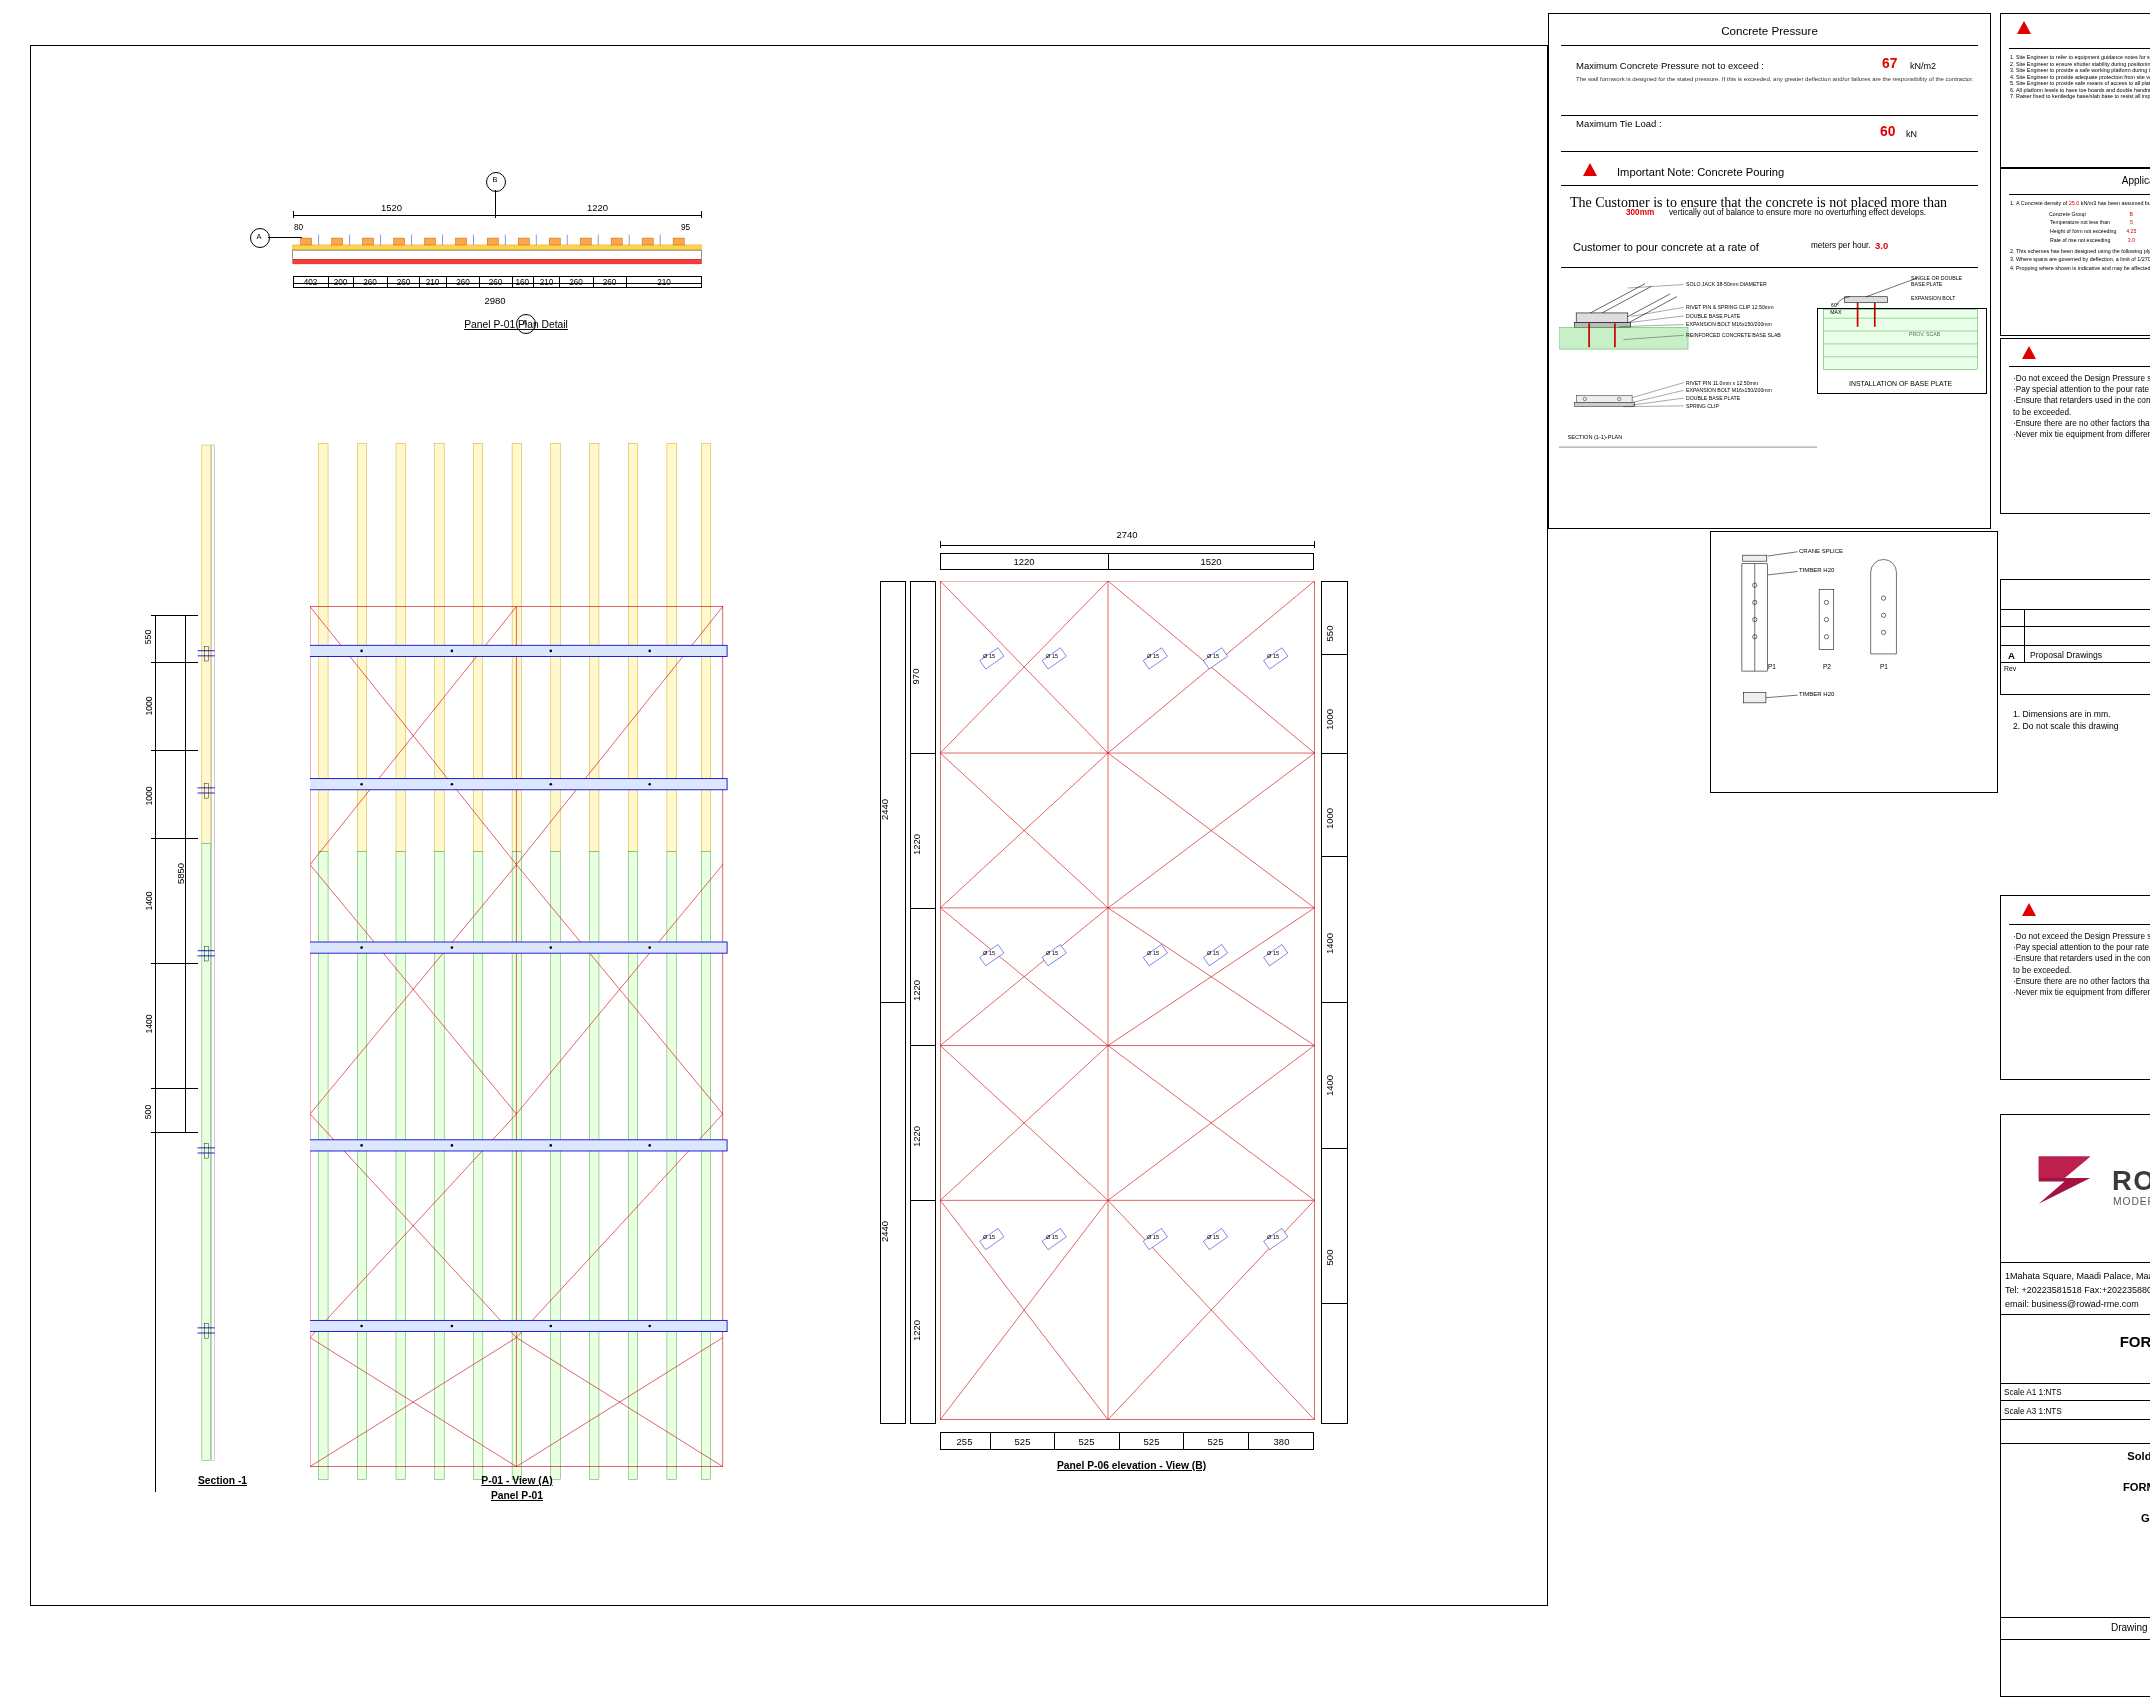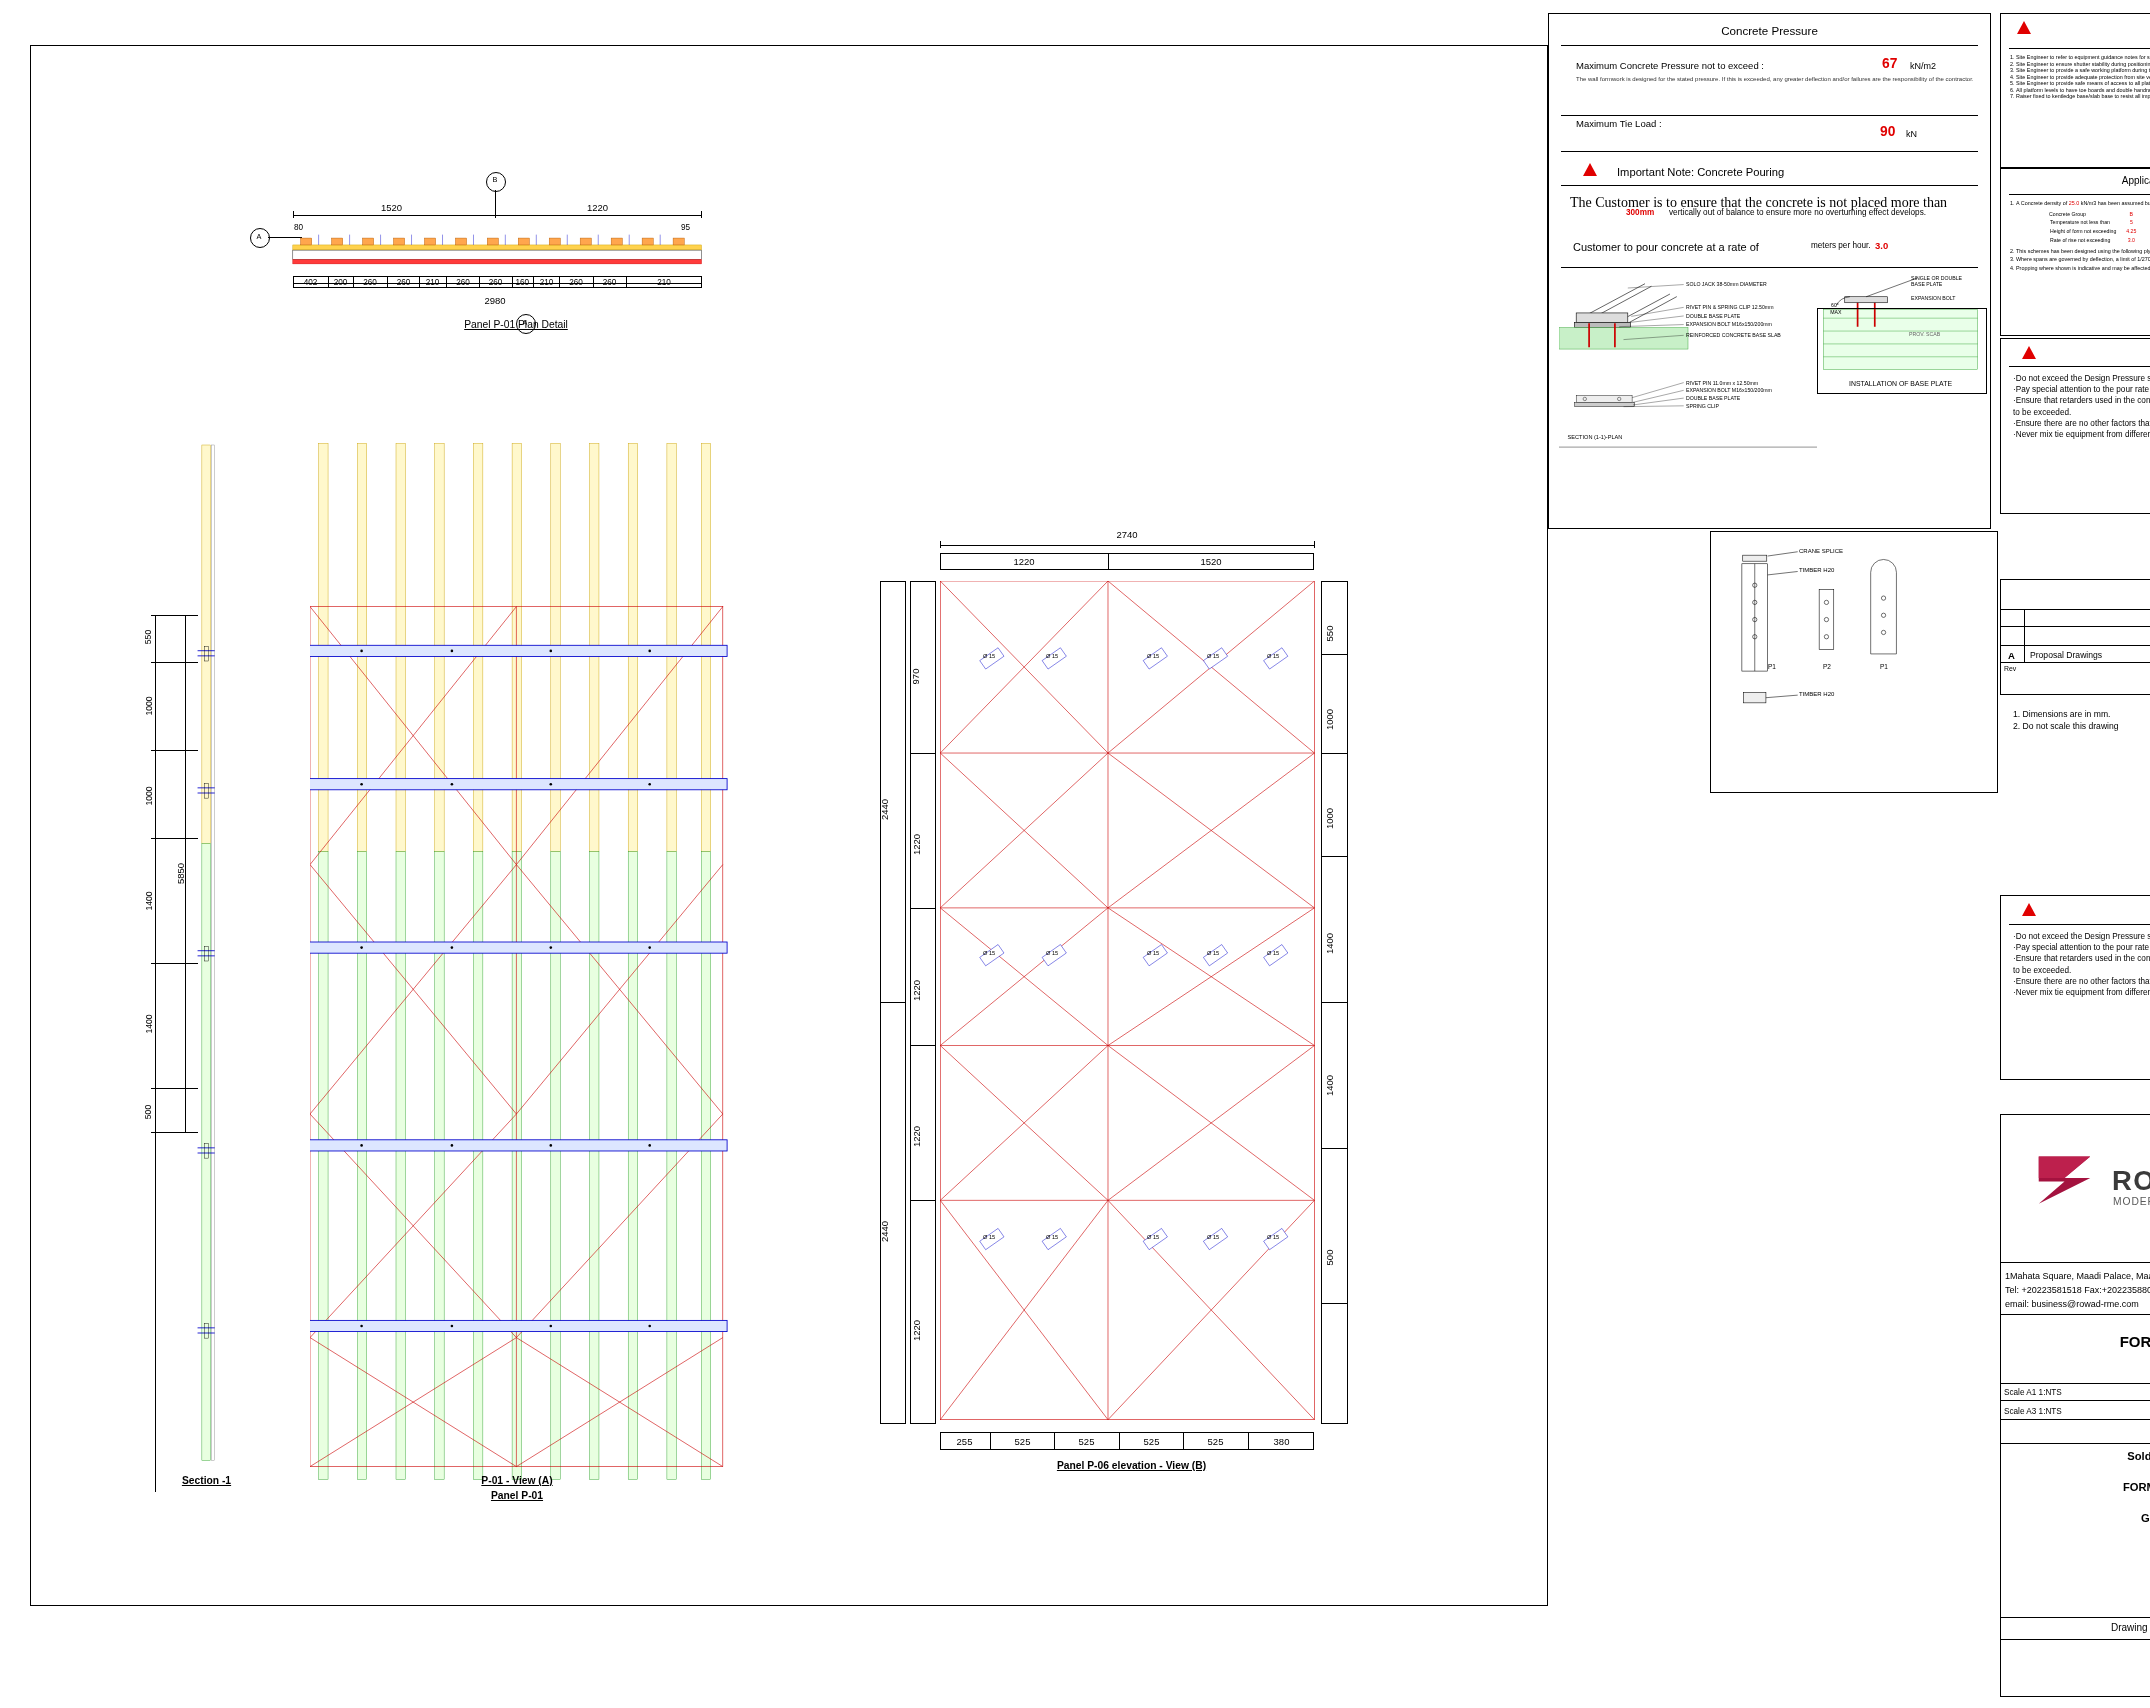--- a/index.html
+++ b/index.html
@@ -149,21 +149,21 @@
     <div class="lbl" style="left:12px;top:198px;font-size:8.6px;transform:rotate(-90deg);">550</div>
     <div class="lbl" style="left:9.5px;top:267px;font-size:8.6px;transform:rotate(-90deg);">1000</div>
     <div class="lbl" style="left:9.5px;top:357px;font-size:8.6px;transform:rotate(-90deg);">1000</div>
     <div class="lbl" style="left:9.5px;top:462px;font-size:8.6px;transform:rotate(-90deg);">1400</div>
     <div class="lbl" style="left:9.5px;top:585px;font-size:8.6px;transform:rotate(-90deg);">1400</div>
     <div class="lbl" style="left:12px;top:673px;font-size:8.6px;transform:rotate(-90deg);">500</div>
 
     <div class="vline" style="left:56px;top:181px;height:518px;"></div>
     <div class="lbl" style="left:41px;top:434px;font-size:9.5px;transform:rotate(-90deg);">5850</div>
 
-    <div class="lbl ctr ul" style="left:26px;top:1041px;width:103px;font-size:10.3px;font-weight:bold;">Section -1</div>
+    <div class="lbl ctr ul" style="left:26px;top:1041px;width:103px;font-size:10.3px;font-weight:bold;padding-left:16px;">Section -1</div>
   </div>
 
   <div style="position:absolute;left:310px;top:434px;width:430px;height:1075px;">
     <svg width="430" height="1041" style="position:absolute;left:0;top:8.6px;" viewBox="0 0 1000 2420">
 
       <g>
         <rect x="20" y="0" width="22" height="950" fill="#fff8cc" stroke="#c8a000"></rect>
         <rect x="110" y="0" width="22" height="950" fill="#fff8cc" stroke="#c8a000"></rect>
         <rect x="200" y="0" width="22" height="950" fill="#fff8cc" stroke="#c8a000"></rect>
         <rect x="290" y="0" width="22" height="950" fill="#fff8cc" stroke="#c8a000"></rect>
@@ -385,21 +385,21 @@
   <div class="lbl ctr" style="left:1548px;top:24px;width:443px;font-size:11.6px;">Concrete Pressure</div>
   <div class="hline" style="left:1561px;top:45px;width:417px;background:#000;"></div>
 
   <div class="lbl" style="left:1576px;top:60px;font-size:9.5px;">Maximum Concrete Pressure not to exceed :</div>
   <div class="lbl red" style="left:1882px;top:56px;font-size:13.8px;font-weight:bold;">67</div>
   <div class="lbl" style="left:1910px;top:61px;font-size:9px;">kN/m2</div>
   <div class="lbl" style="left:1576px;top:76px;font-size:6px;width:327px;line-height:7.3px;color:#333;">The wall formwork is designed for the stated pressure.  If this is exceeded, any greater deflection and/or failures are the responsibility of the contractor.</div>
 
   <div class="hline" style="left:1561px;top:115px;width:417px;"></div>
   <div class="lbl" style="left:1576px;top:118px;font-size:9.5px;">Maximum Tie Load :</div>
-  <div class="lbl red" style="left:1880px;top:124px;font-size:13.8px;font-weight:bold;">90</div>
+  <div class="lbl red" style="left:1880px;top:124px;font-size:13.8px;font-weight:bold;">60</div>
   <div class="lbl" style="left:1906px;top:129px;font-size:9px;">kN</div>
   <div class="hline" style="left:1561px;top:151px;width:417px;"></div>
 
   <div class="warn" style="left:1583px;top:163px;position:absolute;"></div>
   <div class="lbl" style="left:1617px;top:166px;font-size:11.2px;">Important Note:  Concrete Pouring</div>
   <div class="hline" style="left:1561px;top:185px;width:417px;"></div>
 
   <div class="lbl" style="left:1570px;top:198px;font-size:14px;width:267px;line-height:10.3px;font-family:Liberation Serif, serif;">The Customer is to ensure that the concrete is not placed more than</div>
   <div class="lbl red" style="left:1626px;top:208px;font-size:8.2px;font-weight:bold;">300mm</div>
   <div class="lbl" style="left:1669px;top:208px;font-size:8.2px;width:292px;line-height:10.3px;">vertically out of balance to ensure more no overturning effect develops.</div>

